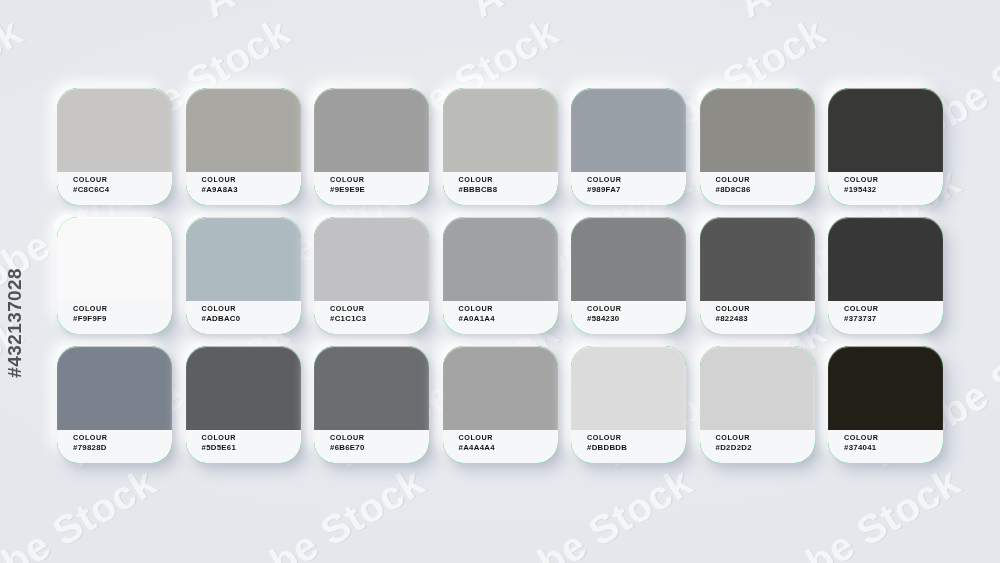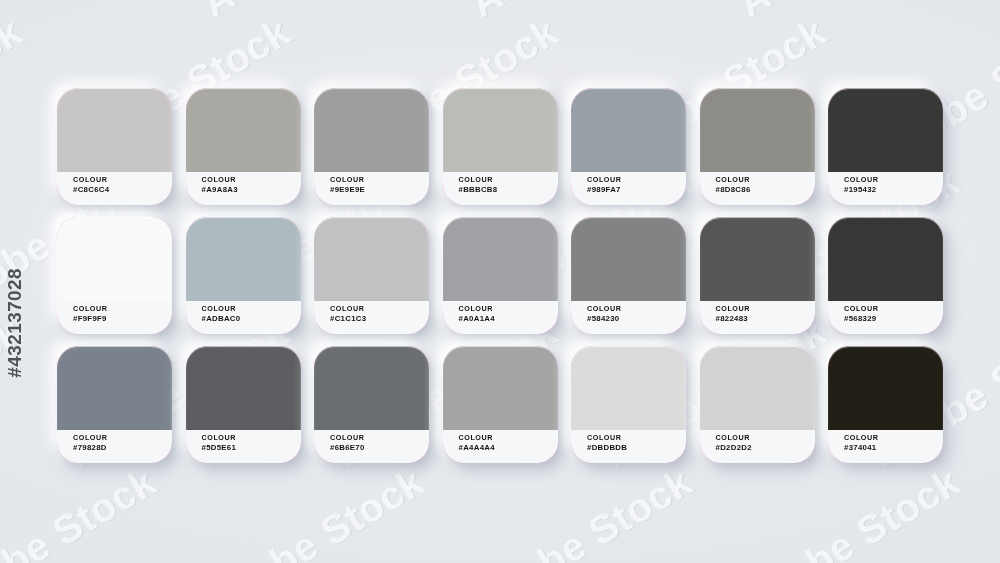--- a/index.html
+++ b/index.html
@@ -68,21 +68,21 @@
     grid-auto-rows: 117px;
     column-gap: 13.5px;
     row-gap: 12px;
   }
 
   .swatch-card {
     position: relative;
     width: 115px;
     height: 117px;
     border-radius: 21px;
-    background: #f9a8d4;
+    background: #22c55e;
     box-shadow:
       7px 8px 14px rgba(163,170,185,0.52),
       -7px -7px 13px rgba(255,255,255,0.96),
       2px 3px 5px rgba(170,177,192,0.26);
     overflow: hidden;
   }
   .swatch-card::after {
     content: "";
     position: absolute;
     inset: 0;
@@ -253,21 +253,21 @@
       <div class="swatch-color" style="background: rgb(86, 86, 86);"></div>
       <div class="swatch-label">
         <span class="label-word">COLOUR</span>
         <span class="label-hex">#822483</span>
       </div>
     </div>
     <div class="swatch-card">
       <div class="swatch-color" style="background: rgb(55, 55, 55);"></div>
       <div class="swatch-label">
         <span class="label-word">COLOUR</span>
-        <span class="label-hex">#568329</span>
+        <span class="label-hex">#373737</span>
       </div>
     </div>
     <div class="swatch-card">
       <div class="swatch-color" style="background: rgb(121, 130, 141);"></div>
       <div class="swatch-label">
         <span class="label-word">COLOUR</span>
         <span class="label-hex">#79828D</span>
       </div>
     </div>
     <div class="swatch-card">

